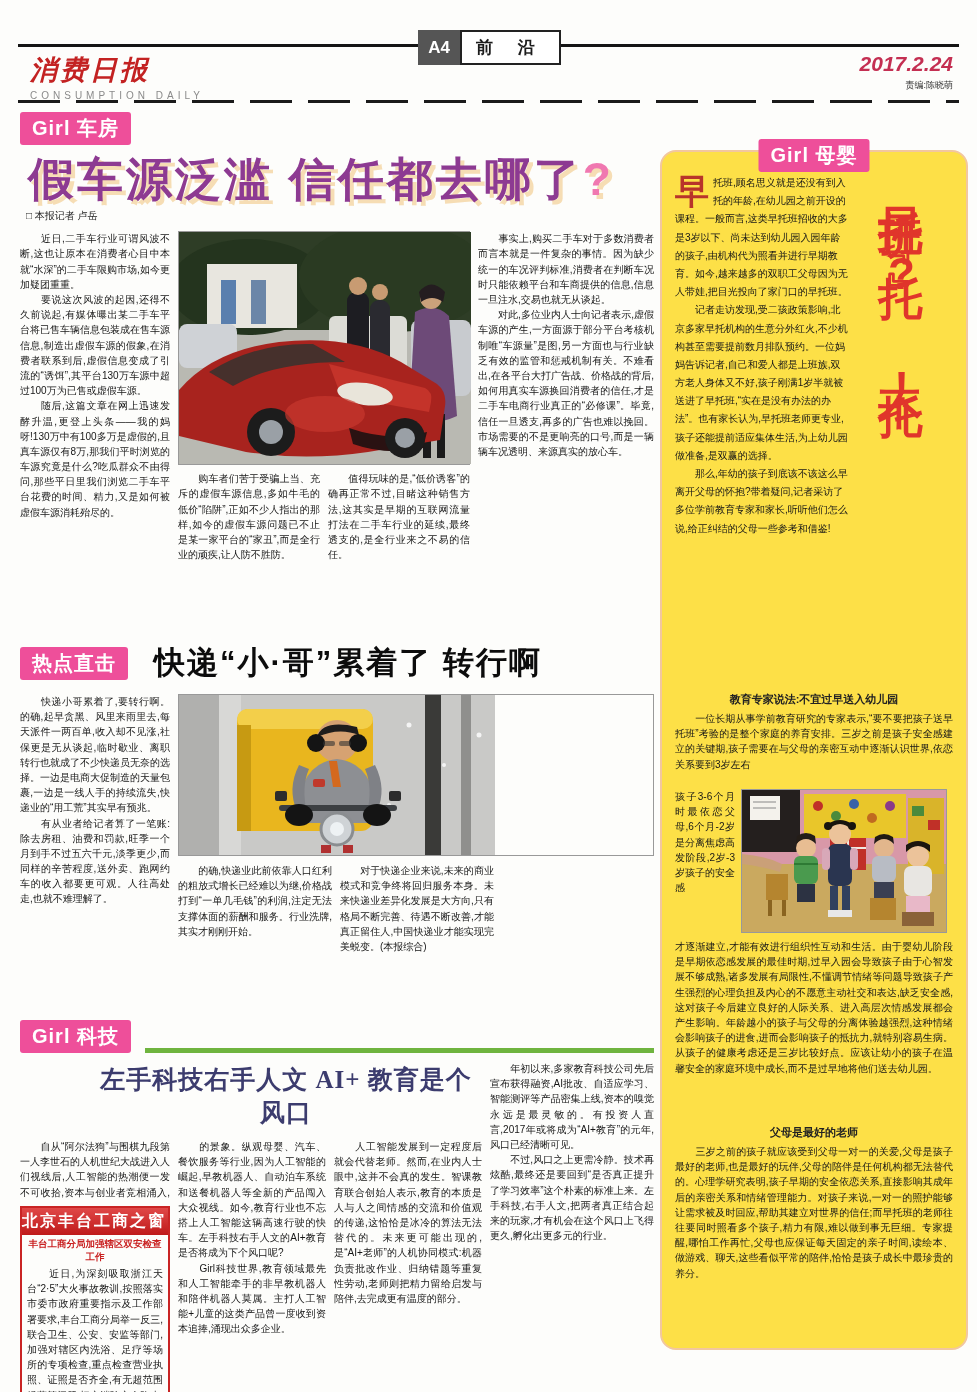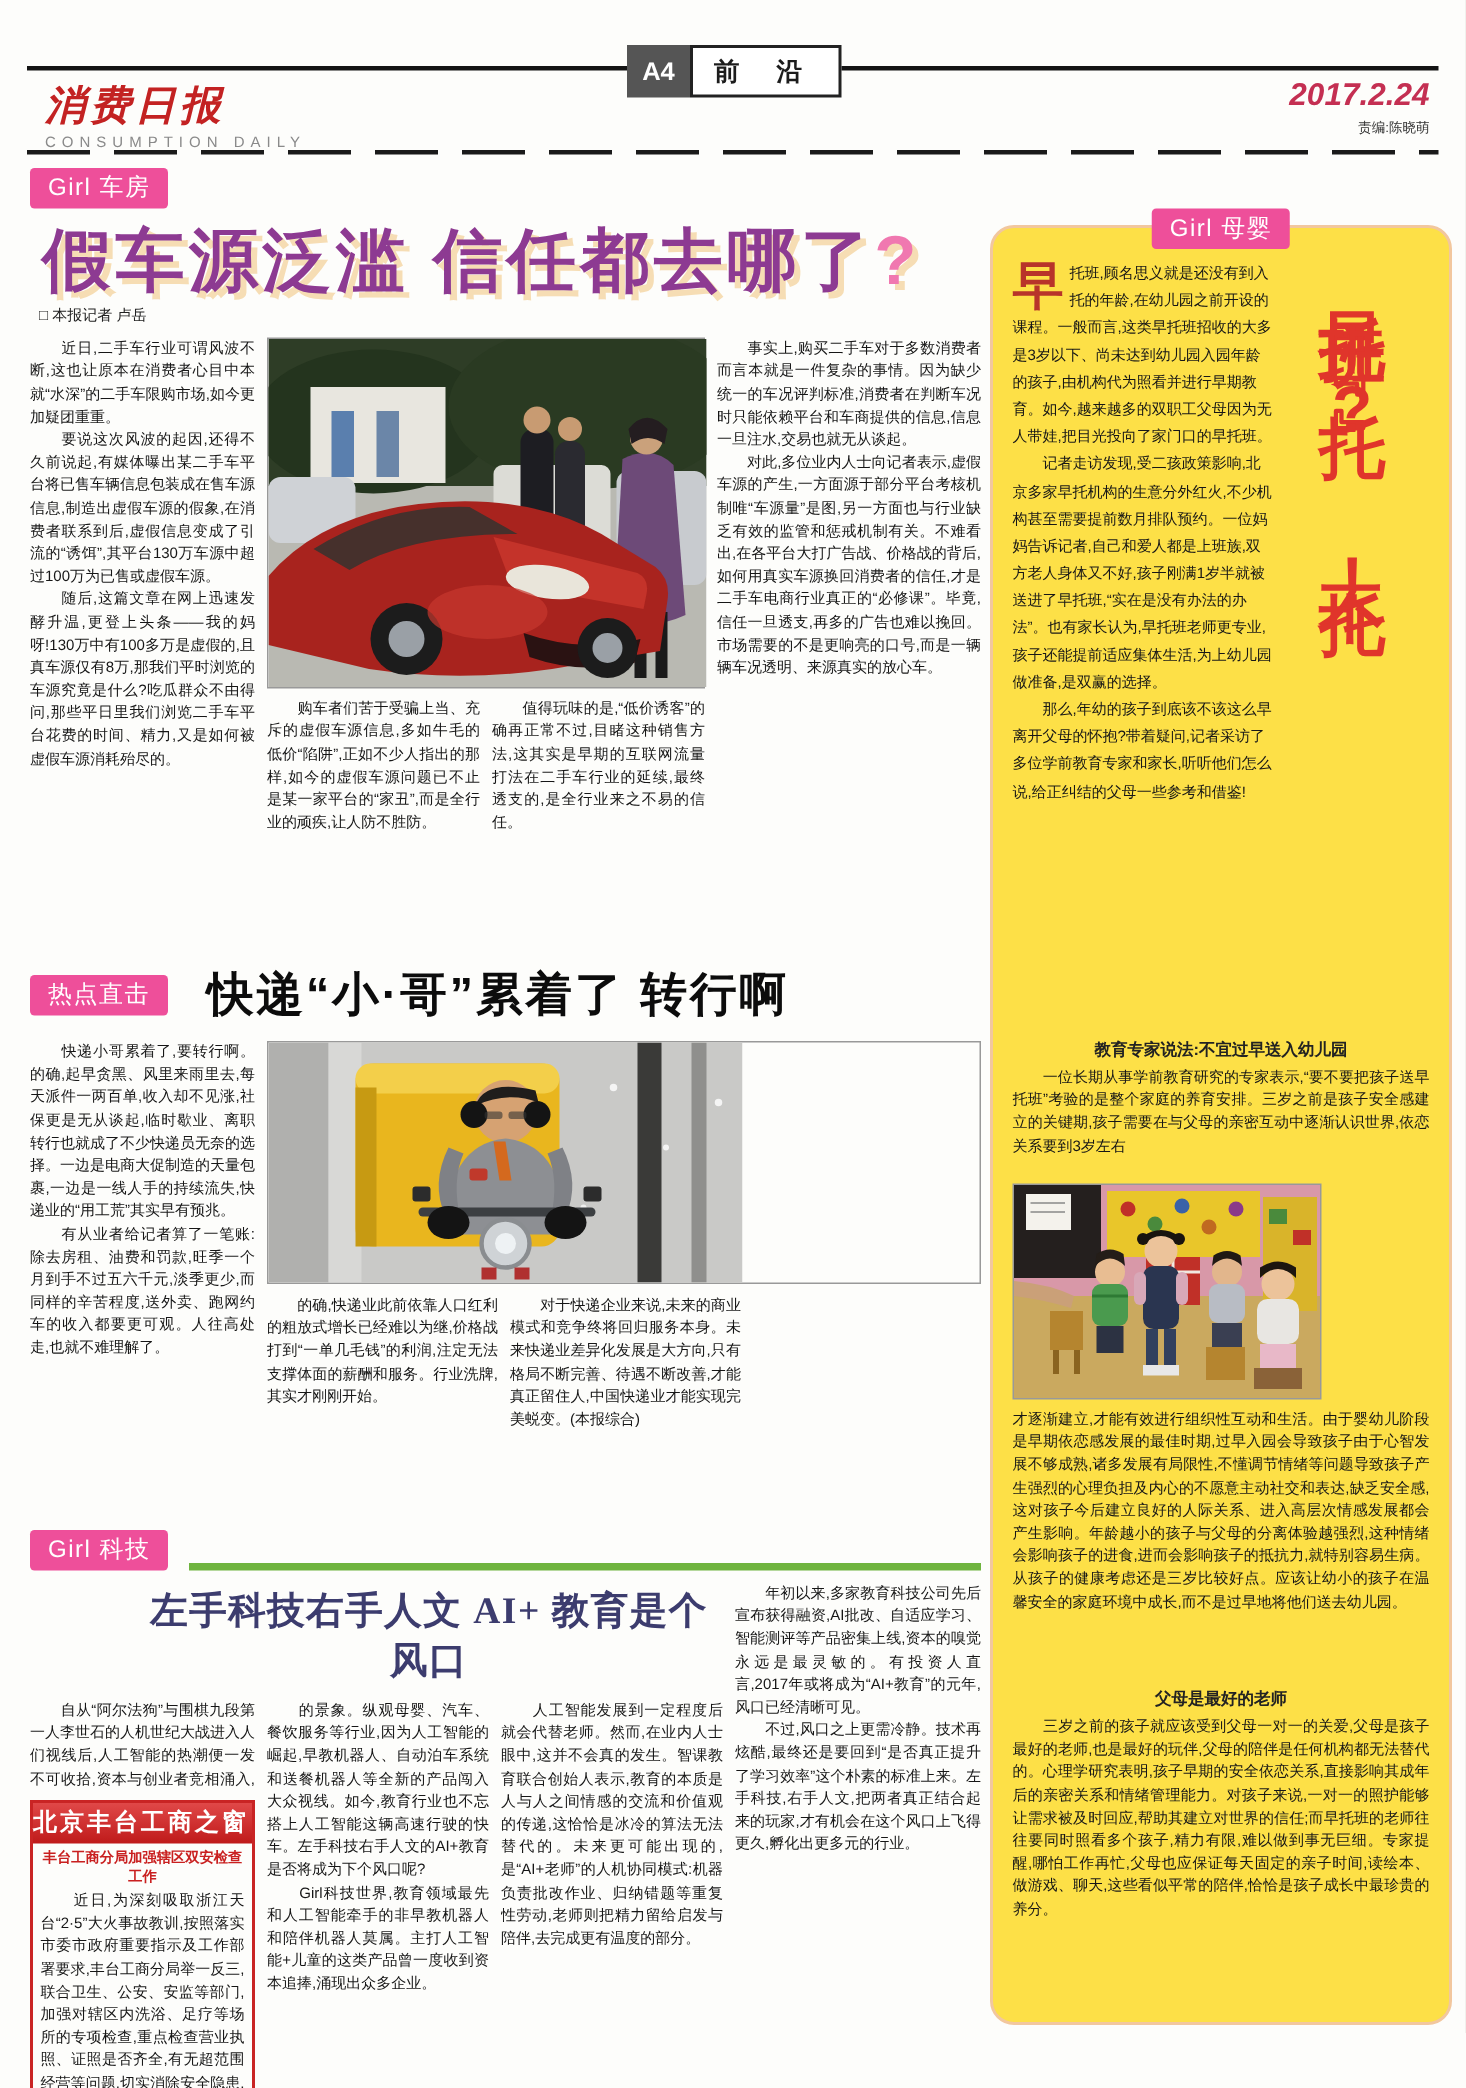--- a/index.html
+++ b/index.html
@@ -14,21 +14,21 @@
   .page-tab{position:absolute;left:418px;top:30px;display:flex;align-items:stretch;background:#fff;}
   .a4box{width:42px;background:#555;color:#fff;font-weight:bold;font-size:17px;
          display:flex;align-items:center;justify-content:center;}
   .secbox{border:2px solid #222;padding:4px 14px;font-weight:bold;font-size:17px;letter-spacing:10px;}
   .datebox{position:absolute;right:24px;top:52px;text-align:right;}
   .issue-date{font-style:italic;font-weight:bold;font-size:21px;color:#c42f52;}
   .editor{font-size:9px;color:#333;margin-top:3px;}
   .dashrule{position:absolute;left:18px;right:18px;top:100px;height:3px;
             background:repeating-linear-gradient(90deg,#1a1a1a 0 42px,transparent 42px 58px);}
   
-  .plabel{display:inline-block;background:#ee4f9a;color:#fff;font-weight:normal;font-size:16px;
+  .plabel{display:inline-block;background:#ee4f9a;color:#fff;font-weight:bold;font-size:20px;
           padding:3px 12px;border-radius:3px;letter-spacing:1px;}
   .body-text{font-size:10px;line-height:1.52;text-align:justify;white-space:pre-line;color:#161616;}
   .col{overflow:hidden;}
   .subhead{font-weight:bold;font-size:11px;text-align:center;color:#222;}
   
   .art-car{position:absolute;left:20px;top:112px;width:634px;}
   .car-headline{margin:10px 0 6px 8px;font-size:46px;font-weight:900;color:#8d3a92;letter-spacing:3px;
                 text-shadow:4px 4px 0 #f6ddb4;line-height:1.05;}
   .car-headline .qmark{color:#f078b0;}
   .car-byline{font-size:10px;margin:4px 0 8px 6px;color:#222;}
@@ -242,20 +242,21 @@
         <div class="baby-introcol">
           <span class="dropcap">早</span><span class="body-text">托班,顾名思义就是还没有到入托的年龄,在幼儿园之前开设的课程。一般而言,这类早托班招收的大多是3岁以下、尚未达到幼儿园入园年龄的孩子,由机构代为照看并进行早期教育。如今,越来越多的双职工父母因为无人带娃,把目光投向了家门口的早托班。
 　　记者走访发现,受二孩政策影响,北京多家早托机构的生意分外红火,不少机构甚至需要提前数月排队预约。一位妈妈告诉记者,自己和爱人都是上班族,双方老人身体又不好,孩子刚满1岁半就被送进了早托班,“实在是没有办法的办法”。也有家长认为,早托班老师更专业,孩子还能提前适应集体生活,为上幼儿园做准备,是双赢的选择。
 　　那么,年幼的孩子到底该不该这么早离开父母的怀抱?带着疑问,记者采访了多位学前教育专家和家长,听听他们怎么说,给正纠结的父母一些参考和借鉴!</span>
         </div>
         <div class="vhead">早托班 『托』? 不托!</div>
       </div>
       <div class="subhead baby-sub">教育专家说法:不宜过早送入幼儿园</div>
       <div class="body-text col" style="height:72px;">　　一位长期从事学前教育研究的专家表示,“要不要把孩子送早托班”考验的是整个家庭的养育安排。三岁之前是孩子安全感建立的关键期,孩子需要在与父母的亲密互动中逐渐认识世界,依恋关系要到3岁左右</div>
       <div class="baby-photo-row">
+        <div class="baby-sidetext body-text">孩子3-6个月时最依恋父母,6个月-2岁是分离焦虑高发阶段,2岁-3岁孩子的安全感</div>
         <div class="photo-frame">
           <svg width="204" height="142" viewBox="0 0 204 142">
             <rect width="204" height="142" fill="#caa95f"></rect>
             <rect width="204" height="74" fill="#d898a8"></rect>
             <rect x="0" y="0" width="58" height="62" fill="#241f1e"></rect>
             <rect x="8" y="6" width="30" height="24" fill="#f4f2ec"></rect>
             <line x1="11" y1="12" x2="34" y2="12" stroke="#888" stroke-width="1"></line>
             <line x1="11" y1="18" x2="34" y2="18" stroke="#888" stroke-width="1"></line>
             <rect x="62" y="4" width="102" height="44" fill="#e9c62a"></rect>
             <circle cx="76" cy="16" r="5" fill="#c03028"></circle>

